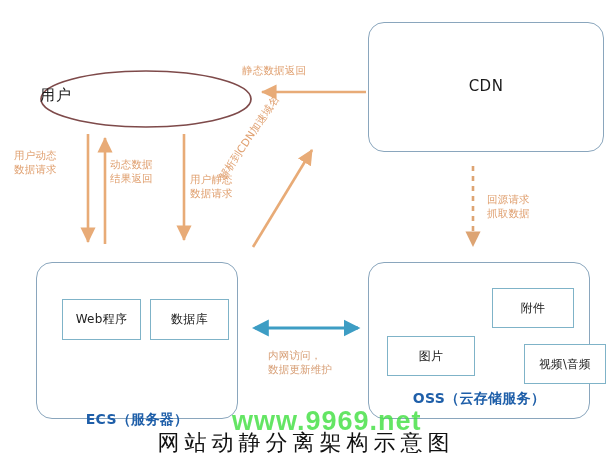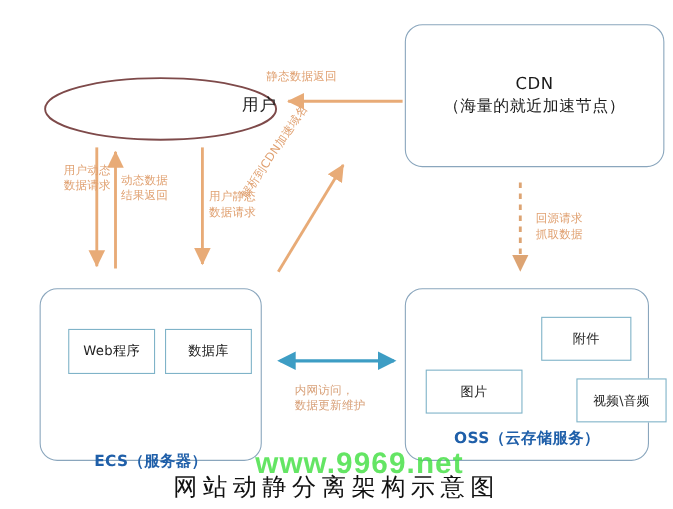--- a/index.html
+++ b/index.html
@@ -78,37 +78,37 @@
     letter-spacing: 0.3px;
     white-space: nowrap;
   }
   #ecs-cap { left: 36px; top: 411px; width: 202px; text-align: center; }
   #oss-cap { left: 368px; top: 390px; width: 222px; text-align: center; }
 
   
   #user-label {
     position: absolute;
     left: 40px; top: 86px; width: 212px;
-    text-align: right;
+    text-align: left;
     font-size: 15px;
     color: #1a1a1a;
     letter-spacing: 1px;
   }
 
   
   .flab {
     position: absolute;
     color: #e0a070;
     font-size: 10.5px;
     line-height: 1.35;
     letter-spacing: 0.2px;
     white-space: pre-line;
   }
   #lab-static-return { left: 242px; top: 63px; }
-  #lab-user-dyn-req  { left: 14px;  top: 148px; margin-left: 44px; }
+  #lab-user-dyn-req  { left: 14px;  top: 148px; }
   #lab-dyn-result    { left: 110px; top: 158px; font-family: Liberation Serif, serif; }
   #lab-user-sta-req  { left: 190px; top: 148px; margin-top: 24px; }
   #lab-inner-net     { left: 268px; top: 348px; color: #d8a078; }
   #lab-back-source   { left: 487px; top: 192px; }
 
   #lab-cdn-resolve {
     position: absolute;
     left: 216px; top: 175px;
     color: #e0a070;
     font-size: 10.5px;
@@ -188,21 +188,20 @@
     <line x1="473" y1="166" x2="473" y2="246" stroke="#dda473" stroke-width="2.6" stroke-dasharray="5,5" marker-end="url(#ar-orange-dash)"></line>
 
     <line x1="255" y1="328" x2="358" y2="328" stroke="#3d9dc4" stroke-width="3" marker-end="url(#ar-blue-end)" marker-start="url(#ar-blue-start)"></line>
   </svg>
 
   <div id="user-label">用户</div>
 
   <div id="cdn-box" class="rbox">
     <div class="cdn-text">
       <div>CDN</div>
-      <div class="l2">（海量的就近加速节点）</div>
     </div>
   </div>
 
   <div id="ecs-box" class="rbox"></div>
   <div id="ecs-web" class="ibox">Web程序</div>
   <div id="ecs-db" class="ibox">数据库</div>
   <div id="ecs-cap" class="boxcap">ECS（服务器）</div>
 
   <div id="oss-box" class="rbox"></div>
   <div id="oss-2" class="ibox">附件</div>

